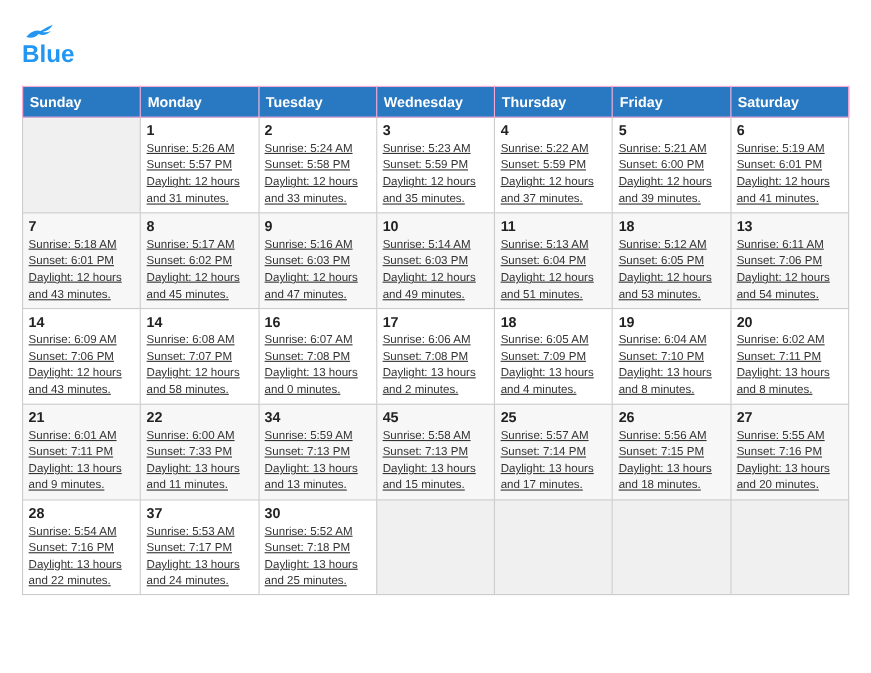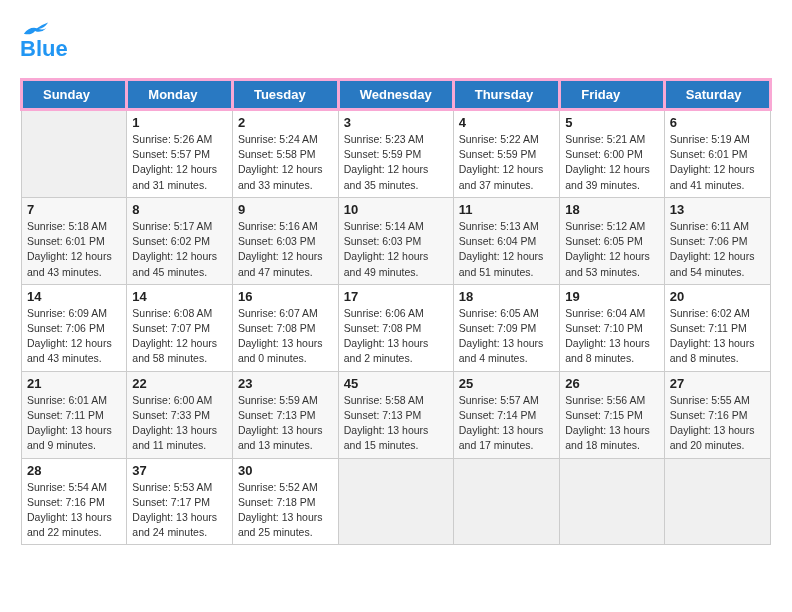--- a/index.html
+++ b/index.html
@@ -50,24 +50,24 @@
     }
     .calendar {
       width: 100%;
       border-collapse: collapse;
       font-size: 11px;
     }
     .calendar th {
       background: #2979c2;
       color: #fff;
       text-align: left;
-      padding: 6px 20px;
+      padding: 6px 6px;
       font-size: 13px;
       font-weight: bold;
-      border: 3px solid #f9a8d4;
+      border: 1px solid #f9a8d4;
     }
     .calendar td {
       vertical-align: top;
       border: 1px solid #ccc;
       padding: 4px 5px;
       width: 107px;
       min-height: 80px;
       font-size: 10.5px;
       color: #333;
       background: #fff;
@@ -78,20 +78,21 @@
     .day-num {
       font-size: 13px;
       font-weight: bold;
       color: #222;
       display: block;
       margin-bottom: 2px;
     }
     .empty { background: #f0f0f0 !important; }
     .cell-content {
       line-height: 1.45;
+      text-decoration: underline;
     }
   </style>
 </head>
 <body>
 
 <div class="header">
   <div class="logo">
     <div class="logo-text">
       <span class="logo-general"></span>
       <svg class="logo-bird" viewBox="0 0 30 20">
@@ -209,21 +210,21 @@
       <tr>
         <td>
           <span class="day-num">21</span>
           <div class="cell-content"><span>Sunrise: 6:01 AM</span><br><span>Sunset: 7:11 PM</span><br><span>Daylight: 13 hours</span><br><span>and 9 minutes.</span><br></div>
         </td>
         <td>
           <span class="day-num">22</span>
           <div class="cell-content"><span>Sunrise: 6:00 AM</span><br><span>Sunset: 7:33 PM</span><br><span>Daylight: 13 hours</span><br><span>and 11 minutes.</span><br></div>
         </td>
         <td>
-          <span class="day-num">23</span>
+          <span class="day-num">34</span>
           <div class="cell-content"><span>Sunrise: 5:59 AM</span><br><span>Sunset: 7:13 PM</span><br><span>Daylight: 13 hours</span><br><span>and 13 minutes.</span><br></div>
         </td>
         <td>
           <span class="day-num">45</span>
           <div class="cell-content"><span>Sunrise: 5:58 AM</span><br><span>Sunset: 7:13 PM</span><br><span>Daylight: 13 hours</span><br><span>and 15 minutes.</span><br></div>
         </td>
         <td>
           <span class="day-num">25</span>
           <div class="cell-content"><span>Sunrise: 5:57 AM</span><br><span>Sunset: 7:14 PM</span><br><span>Daylight: 13 hours</span><br><span>and 17 minutes.</span><br></div>
         </td>

